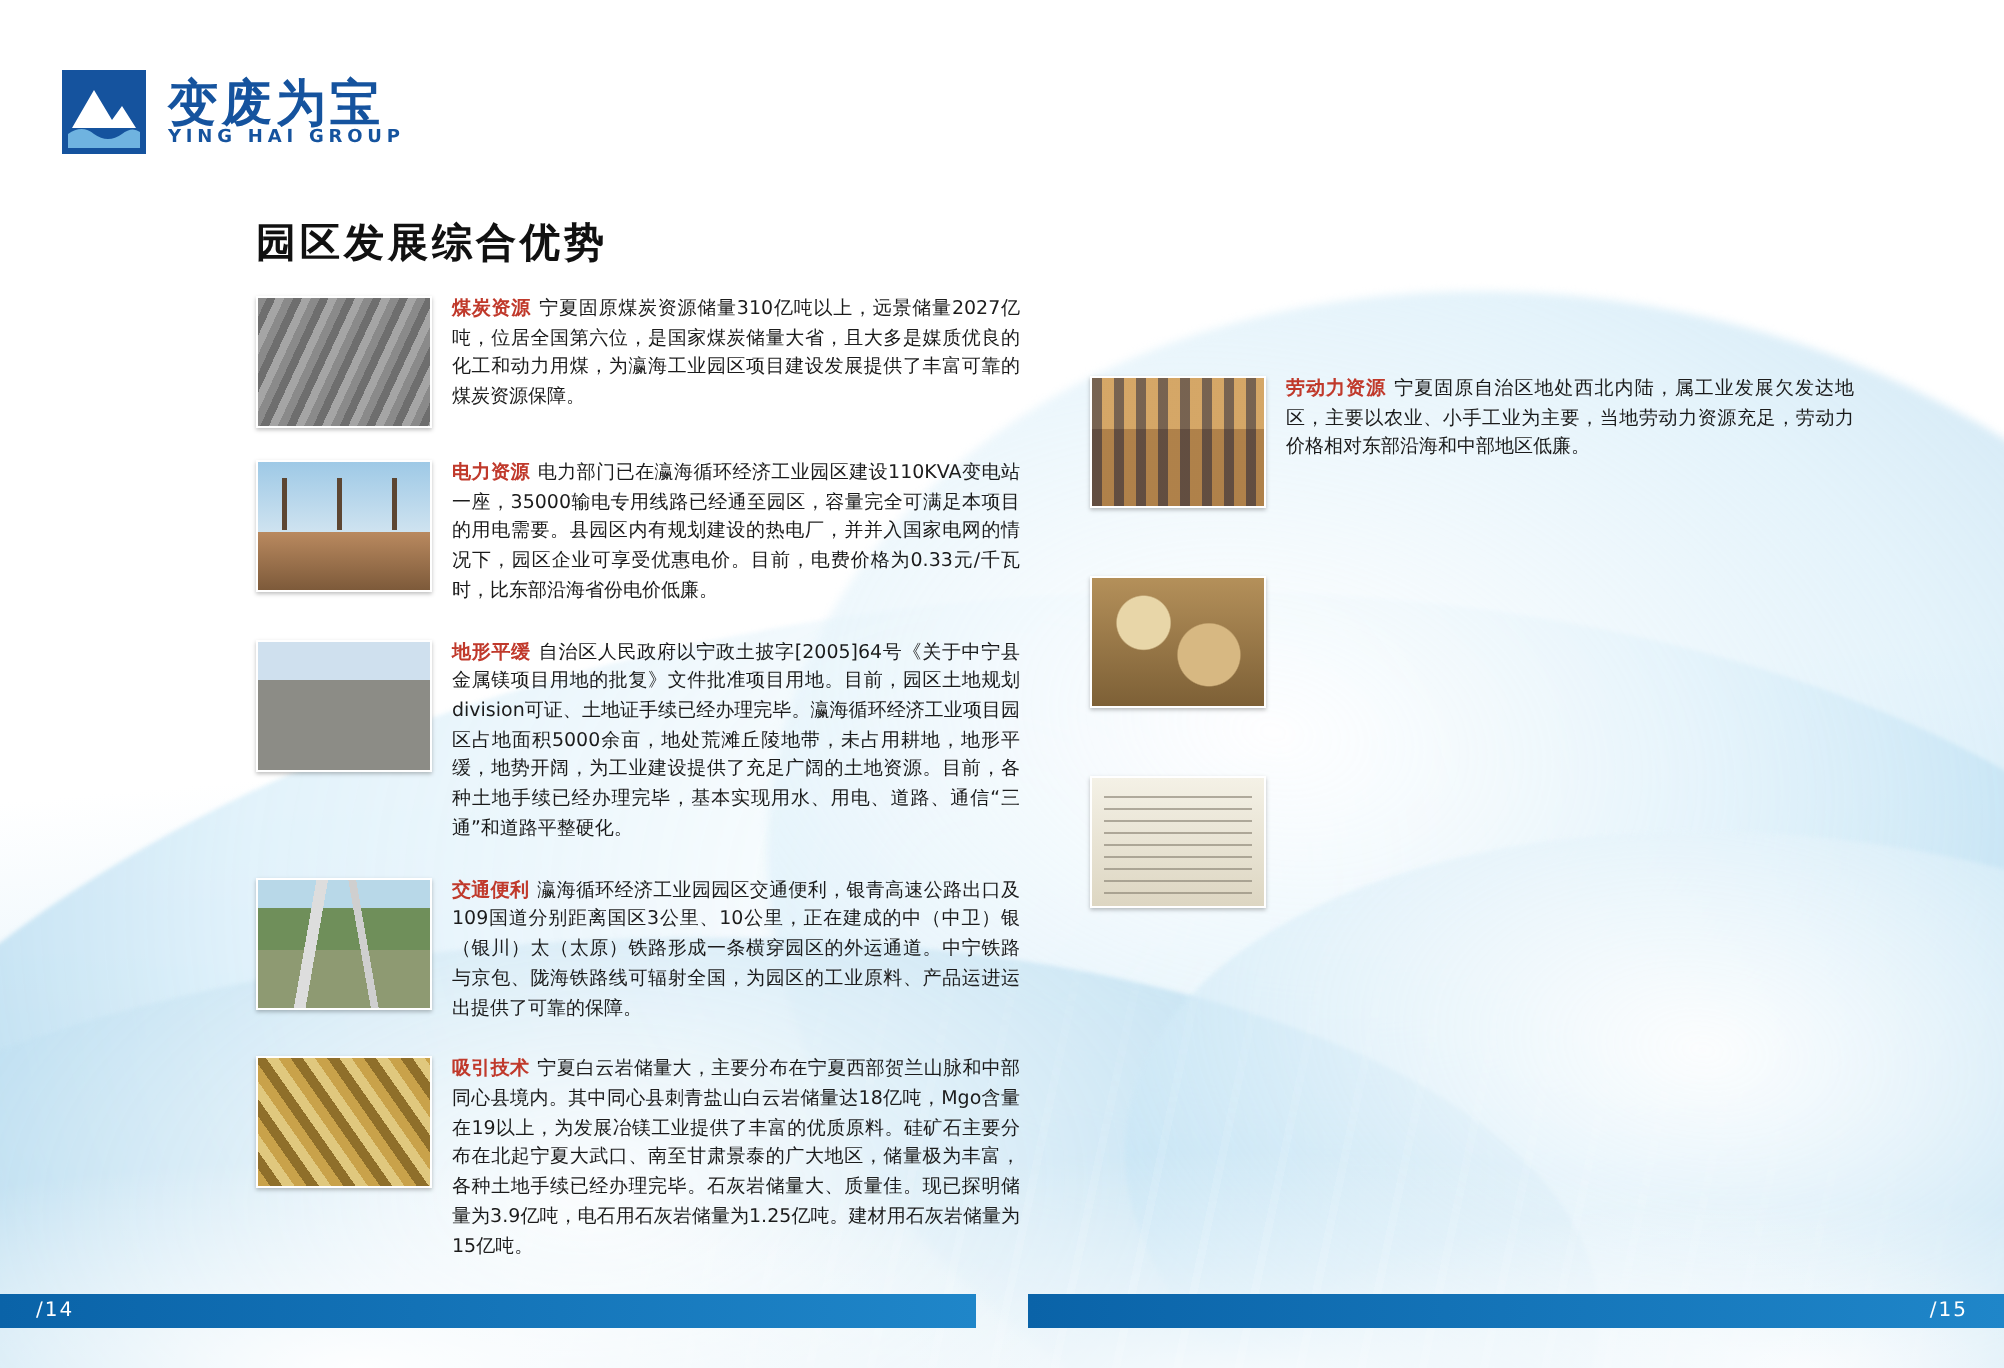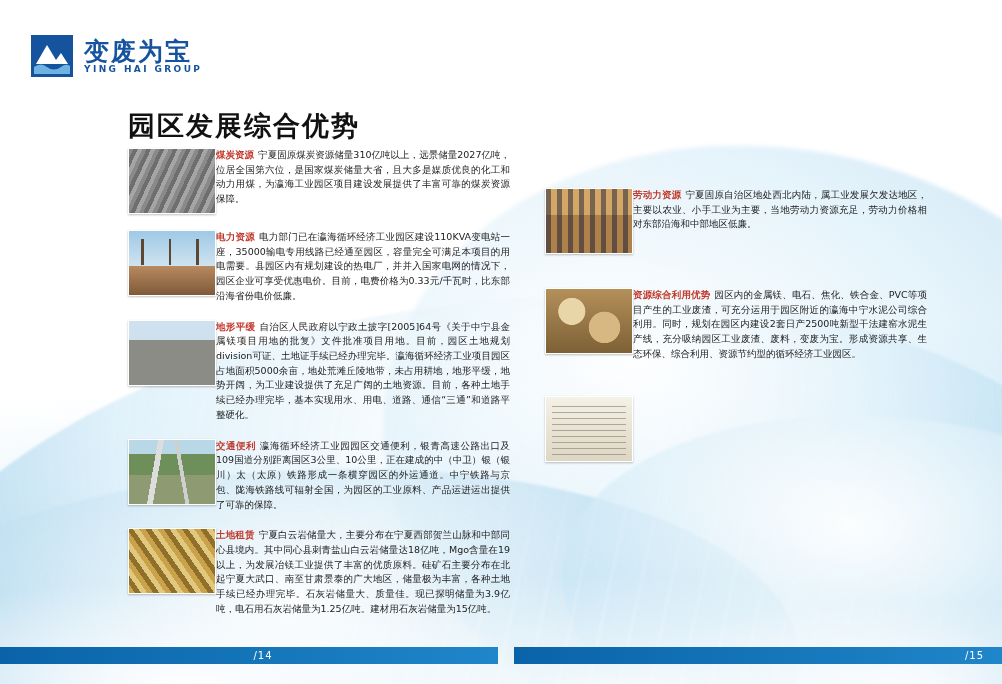--- a/index.html
+++ b/index.html
@@ -75,28 +75,28 @@
     font-family:"DejaVu Serif","Liberation Serif",serif;
     font-size:25px;font-weight:bold;color:#15539e;letter-spacing:2px;
   }
   .logo-en{
     font-size:9px;color:#15539e;letter-spacing:2.4px;margin-top:1px;font-weight:bold;
   }
 
   h1.page-title{
     position:absolute;left:128px;top:108px;margin:0;
     font-family:"DejaVu Serif","Liberation Serif",serif;
-    font-size:27px;font-weight:bold;color:#111;letter-spacing:2px;
+    font-size:20px;font-weight:bold;color:#111;letter-spacing:2px;
   }
 
   .col{position:absolute;top:148px;width:382px;}
   .col-left{left:128px;}
   .col-right{left:545px;}
 
-  .item{display:flex;margin-bottom:16px;align-items:flex-start;}
+  .item{display:flex;gap:10px;margin-bottom:16px;align-items:flex-start;}
   .thumb{
     width:86px;height:64px;flex:0 0 86px;
     border:1px solid #ffffff;
     box-shadow:0 1px 2px rgba(0,0,0,.25);
     overflow:hidden;position:relative;
   }
   .body{
     flex:1;
     font-size:9.5px;line-height:1.55;color:#1b1b1b;
     text-align:justify;
@@ -146,21 +146,21 @@
     background:repeating-linear-gradient(0deg,#8c8576 0 1px,transparent 1px 6px);
     opacity:.65;
   }
 
   
   .footer-bar{
     position:absolute;bottom:20px;height:17px;
     background:linear-gradient(90deg,#0a63a8,#1f86c9);
     display:flex;align-items:center;
   }
-  .footer-left{left:0;width:470px;justify-content:center;padding-left:28px;}
+  .footer-left{left:0;width:470px;justify-content:flex-start;padding-left:18px;}
   .footer-right{right:0;width:470px;justify-content:flex-end;padding-right:18px;}
   .pagenum{color:#fff;font-size:10px;letter-spacing:1px;}
 </style>
 </head>
 <body>
 
 <div class="page">
   <div class="wave w1"></div>
   <div class="wave w2"></div>
   <div class="wave w3"></div>
@@ -213,41 +213,38 @@
     <div class="item">
       <div class="thumb t-traffic"></div>
       <div class="body">
         <span class="lead">交通便利</span><span>瀛海循环经济工业园园区交通便利，银青高速公路出口及109国道分别距离国区3公里、10公里，正在建成的中（中卫）银（银川）太（太原）铁路形成一条横穿园区的外运通道。中宁铁路与京包、陇海铁路线可辐射全国，为园区的工业原料、产品运进运出提供了可靠的保障。</span>
       </div>
     </div>
 
     <div class="item">
       <div class="thumb t-mineral"></div>
       <div class="body">
-        <span class="lead">土地租赁</span><span>宁夏白云岩储量大，主要分布在宁夏西部贺兰山脉和中部同心县境内。其中同心县刺青盐山白云岩储量达18亿吨，Mgo含量在19以上，为发展冶镁工业提供了丰富的优质原料。硅矿石主要分布在北起宁夏大武口、南至甘肃景泰的广大地区，储量极为丰富，各种土地手续已经办理完毕。石灰岩储量大、质量佳。现已探明储量为3.9亿吨，电石用石灰岩储量为1.25亿吨。建材用石灰岩储量为15亿吨。</span>
+        <span class="lead">吸引技术</span><span>宁夏白云岩储量大，主要分布在宁夏西部贺兰山脉和中部同心县境内。其中同心县刺青盐山白云岩储量达18亿吨，Mgo含量在19以上，为发展冶镁工业提供了丰富的优质原料。硅矿石主要分布在北起宁夏大武口、南至甘肃景泰的广大地区，储量极为丰富，各种土地手续已经办理完毕。石灰岩储量大、质量佳。现已探明储量为3.9亿吨，电石用石灰岩储量为1.25亿吨。建材用石灰岩储量为15亿吨。</span>
       </div>
     </div>
 
   </div>
 
   <div class="col col-right">
 
 
     <div class="item" style="margin-top:40px;">
       <div class="thumb t-labor"></div>
       <div class="body">
         <span class="lead">劳动力资源</span><span>宁夏固原自治区地处西北内陆，属工业发展欠发达地区，主要以农业、小手工业为主要，当地劳动力资源充足，劳动力价格相对东部沿海和中部地区低廉。</span>
       </div>
     </div>
 
     <div class="item" style="margin-top:34px;">
       <div class="thumb t-resource"></div>
-      <div class="body">
-        <span class="lead">资源综合利用优势</span><span>园区内的金属镁、电石、焦化、铁合金、PVC等项目产生的工业废渣，可充分运用于园区附近的瀛海中宁水泥公司综合利用。同时，规划在园区内建设2套日产2500吨新型干法建窑水泥生产线，充分吸纳园区工业废渣、废料，变废为宝。形成资源共享、生态环保、综合利用、资源节约型的循环经济工业园区。</span>
-      </div>
     </div>
 
     <div class="item" style="margin-top:34px;">
       <div class="thumb t-policy"></div>
     </div>
 
   </div>
 
   <div class="footer-bar footer-left">
     <span class="pagenum">/14</span>

